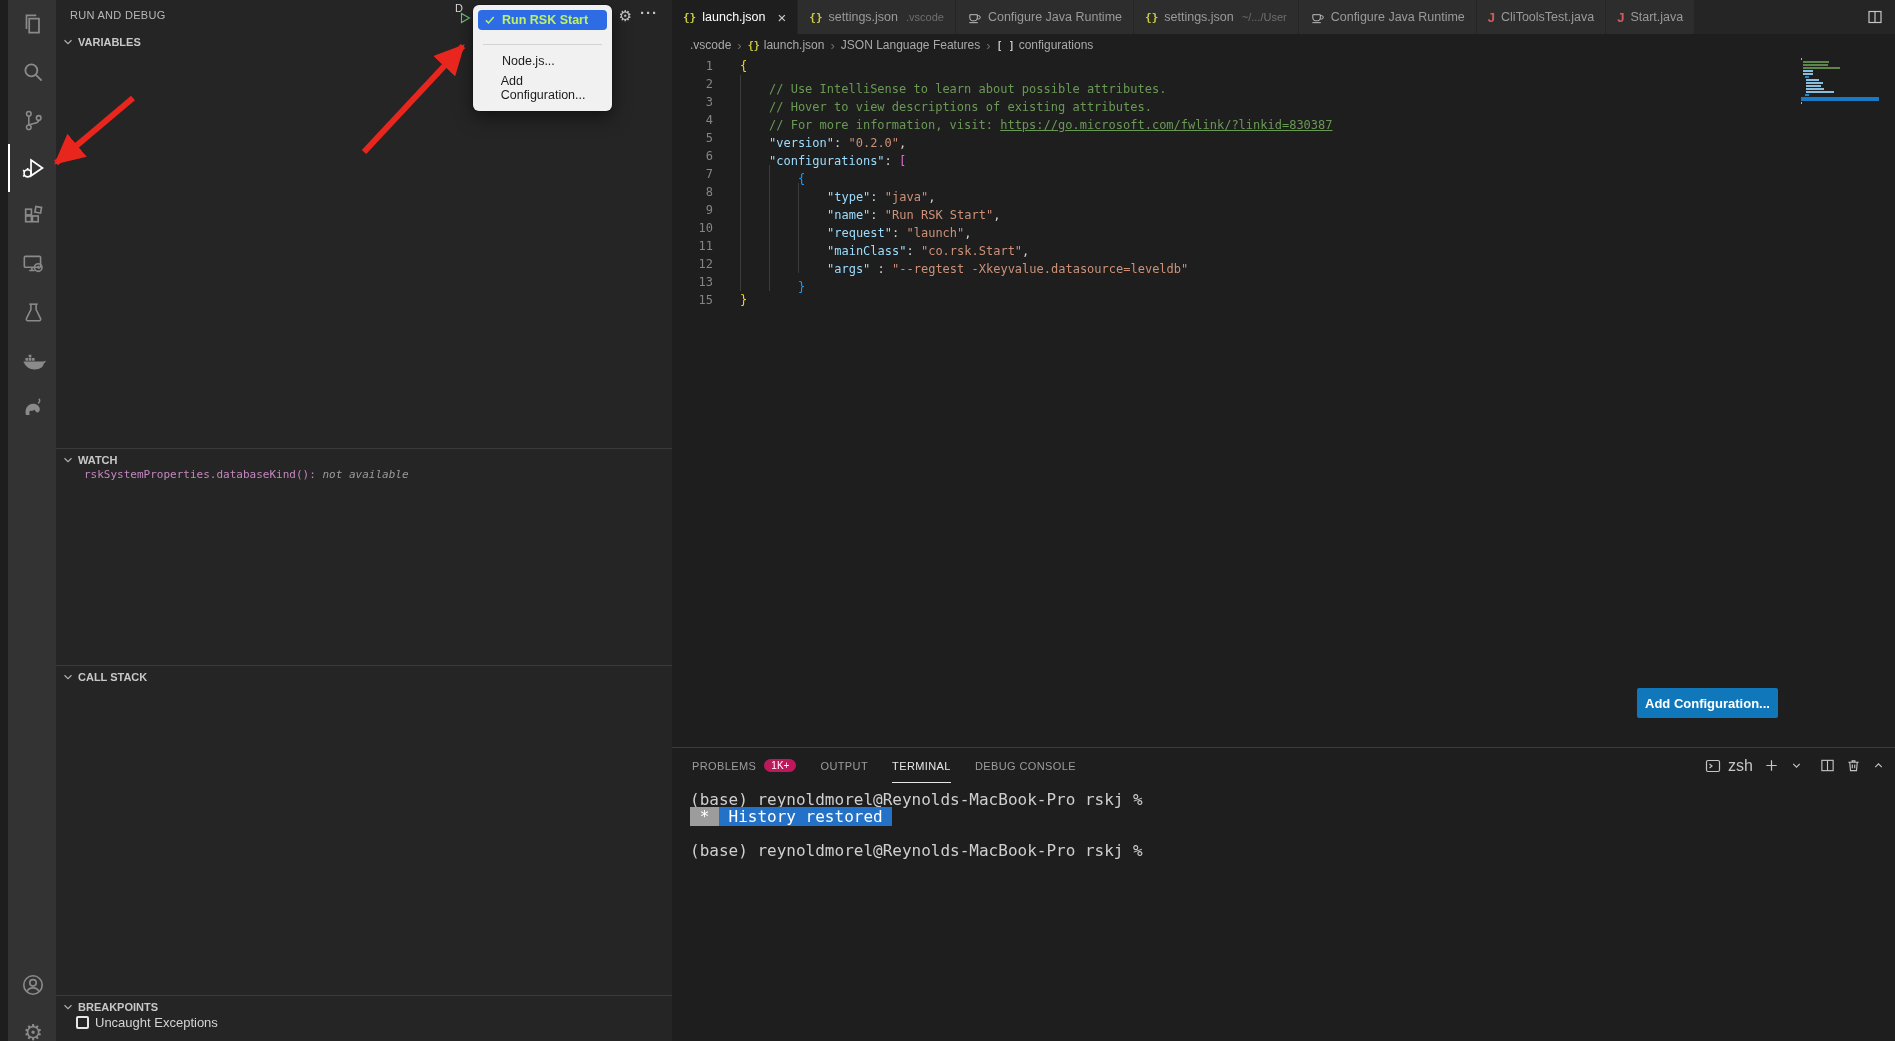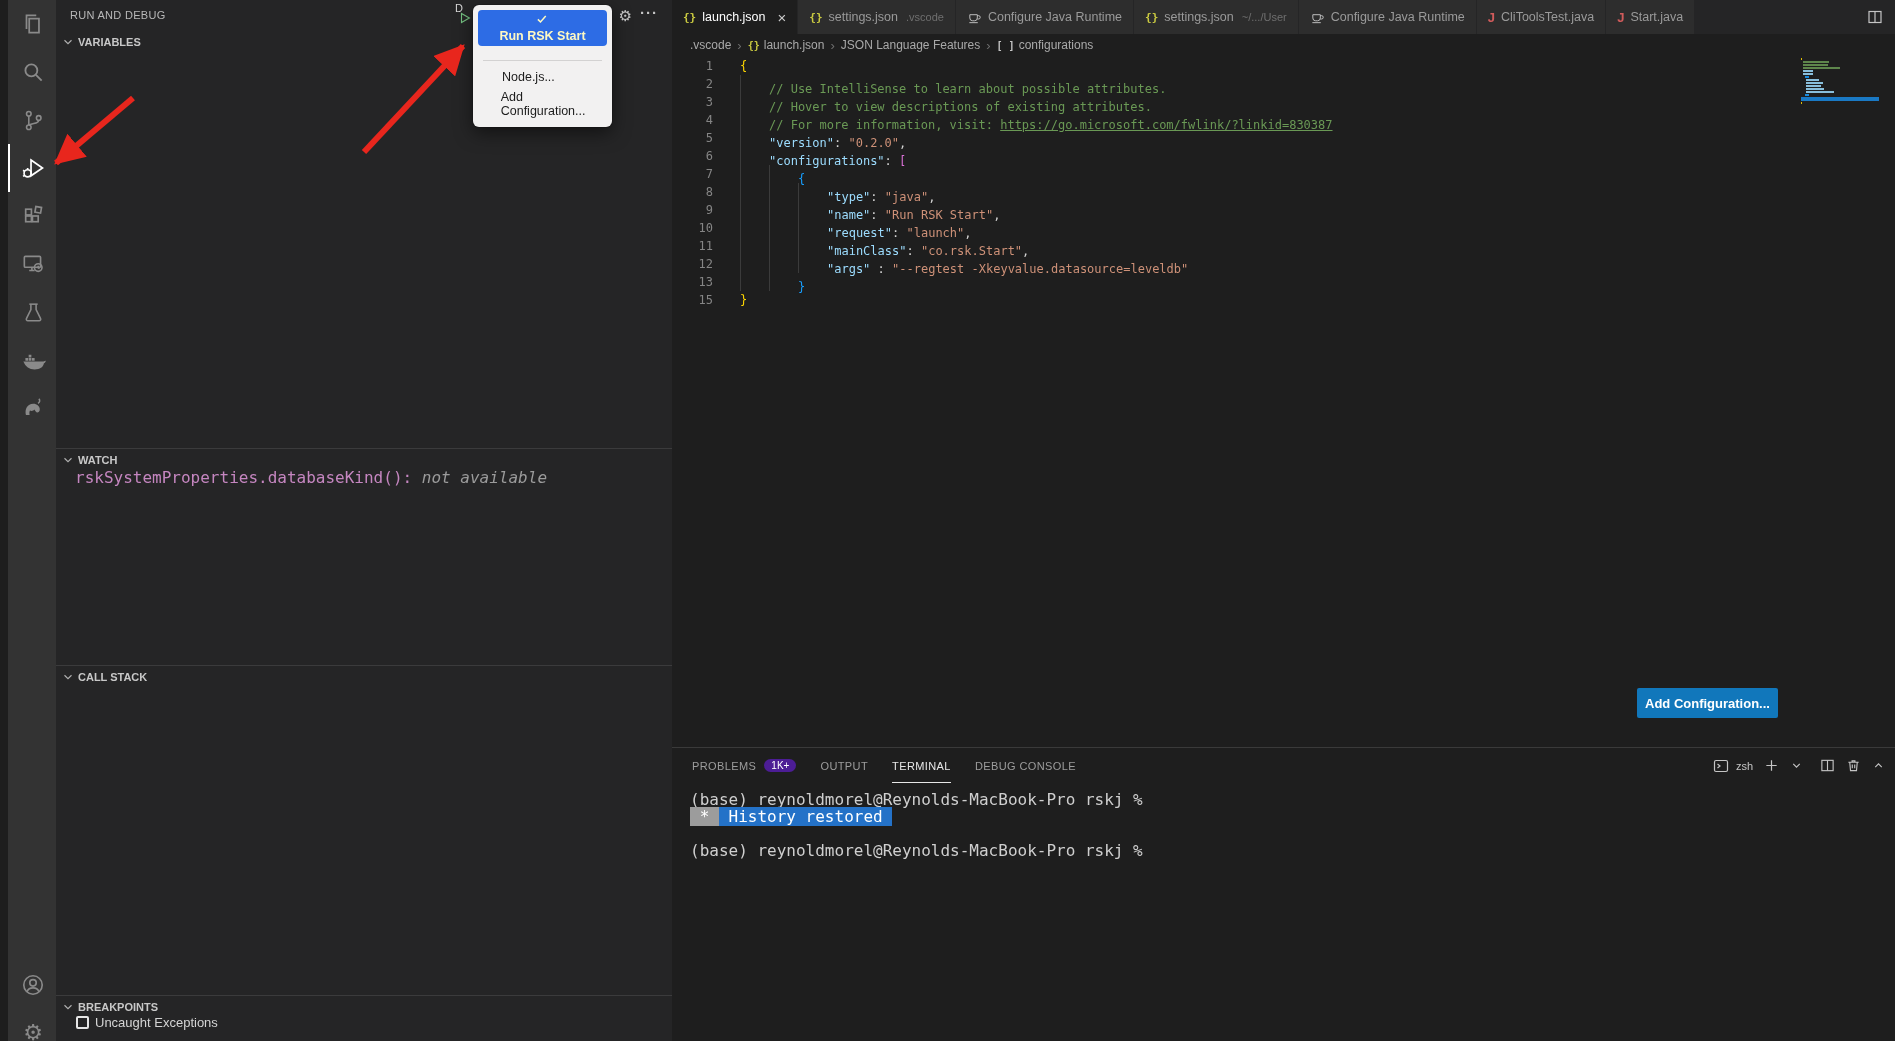--- a/index.html
+++ b/index.html
@@ -23,33 +23,33 @@
   #debug-select-fragment { position:absolute; left:399px; top:2px; color:#d8d8d8; font-size:11px; }
   #debug-play { position:absolute; left:402px; top:11px; }
   #sidebar-gear { position:absolute; right:40px; top:7px; color:#c5c5c5; font-size:15px; cursor:pointer; }
   #sidebar-ellipsis { position:absolute; right:14px; top:4px; color:#c5c5c5; font-size:15px; font-weight:bold; letter-spacing:1px; cursor:pointer; }
   .section-header { position:absolute; left:0; width:100%; height:22px; display:flex; align-items:center;
     gap:3px; padding-left:5px; font-size:11px; font-weight:700; color:#c8c8c8; cursor:pointer;
     border-top:1px solid rgba(120,120,120,.28); }
   .section-header.first { border-top:none; }
   .section-header svg { color:#b0b0b0; }
   #sec-variables { top:31px; } #sec-watch { top:448px; } #sec-callstack { top:665px; } #sec-breakpoints { top:995px; }
-  #watch-item { position:absolute; left:19px; top:468px; font-family:"DejaVu Sans Mono","Liberation Mono",monospace;
-    font-size:16px; color:#c586c0; white-space:pre; }
+  #watch-item { position:absolute; left:28px; top:468px; font-family:"DejaVu Sans Mono","Liberation Mono",monospace;
+    font-size:11px; color:#c586c0; white-space:pre; }
   #watch-item .nv { color:#9b9b9b; font-style:italic; }
   #breakpoint-row { position:absolute; left:20px; top:1015px; display:flex; align-items:center; gap:6px; font-size:13px; color:#d4d4d4; }
   #breakpoint-checkbox { width:13px; height:13px; border:2px solid #e6e6e6; border-radius:2px; background:transparent; cursor:pointer; }
 
   
   #debug-config-menu { position:absolute; left:473px; top:5px; width:139px; background:#f2f1f1;
     border-radius:6px; padding:5px 0 6px; z-index:40; font-size:12.5px; color:#1c1c1c;
     box-shadow:0 6px 18px rgba(0,0,0,.5), 0 0 0 1px rgba(0,0,0,.12); }
   .menu-item { margin:0 5px; padding:3px 6px; border-radius:4px; display:flex; align-items:center; gap:4px; cursor:pointer; }
   .menu-item .chk { width:14px; display:inline-flex; }
-  .menu-item.hl { background:#2d6ce5; color:#fef9c3; font-weight:600;flex-direction:column; }
+  .menu-item.hl { background:#2d6ce5; color:#bef264; font-weight:600; }
   .menu-sep { height:1px; background:#d3d2d2; margin:14px 10px 6px; }
 
   
   #arrows { position:absolute; left:0; top:0; z-index:60; pointer-events:none; }
   #arrows line { stroke:#e8261d; stroke-width:6; }
 
   
   #main { position:absolute; left:672px; top:0; right:0; height:100%; background:#1e1e1e; }
   #tab-bar { position:relative; height:34px; background:#252526; display:flex; }
   .tab { height:34px; display:flex; align-items:center; gap:6px; padding:0 11px; background:#2d2d2d;
@@ -83,24 +83,24 @@
   #add-config-btn { position:absolute; left:965px; top:632px; width:141px; height:30px; background:#1177bb;
     color:#ffffff; font-size:13px; font-weight:600; border:none; border-radius:2px; cursor:pointer;
     font-family:"Liberation Sans",sans-serif; }
 
   
   #panel { position:absolute; left:0; top:747px; right:0; bottom:0; background:#1e1e1e; border-top:1px solid #3a3a3a; }
   #panel-tabs { position:relative; height:35px; display:flex; align-items:center; gap:24px; padding-left:20px; }
   .ptab { display:flex; align-items:center; gap:8px; font-size:11px; letter-spacing:.4px; color:#9d9d9d;
     cursor:pointer; height:100%; }
   .ptab.active { color:#e7e7e7; box-shadow:inset 0 -1px 0 #e7e7e7; }
-  .pbadge { background:#4c1d95; color:#ffffff; font-size:10px; padding:1px 7px; border-radius:10px; letter-spacing:0; }
+  .pbadge { background:#be185d; color:#ffffff; font-size:10px; padding:1px 7px; border-radius:10px; letter-spacing:0; }
   #panel-toolbar { position:absolute; right:10px; top:0; height:35px; display:flex; align-items:center; gap:11px; color:#c5c5c5; }
   #panel-toolbar .pt-ic { display:inline-flex; cursor:pointer; }
-  #shell-label { font-size:11px; margin-left:-4px; }
+  #shell-label { font-size:16px; margin-left:-4px; }
   #terminal { padding:8px 0 0 18px; font-family:"DejaVu Sans Mono","Liberation Mono",monospace; font-size:16px; color:#cfcfcf; }
   .tline { height:17px; line-height:17px; white-space:pre; }
 </style>
 </head>
 <body>
 
 <div id="app">
 
   <div id="activity-bar">
     <div class="ab-group" id="ab-top">

